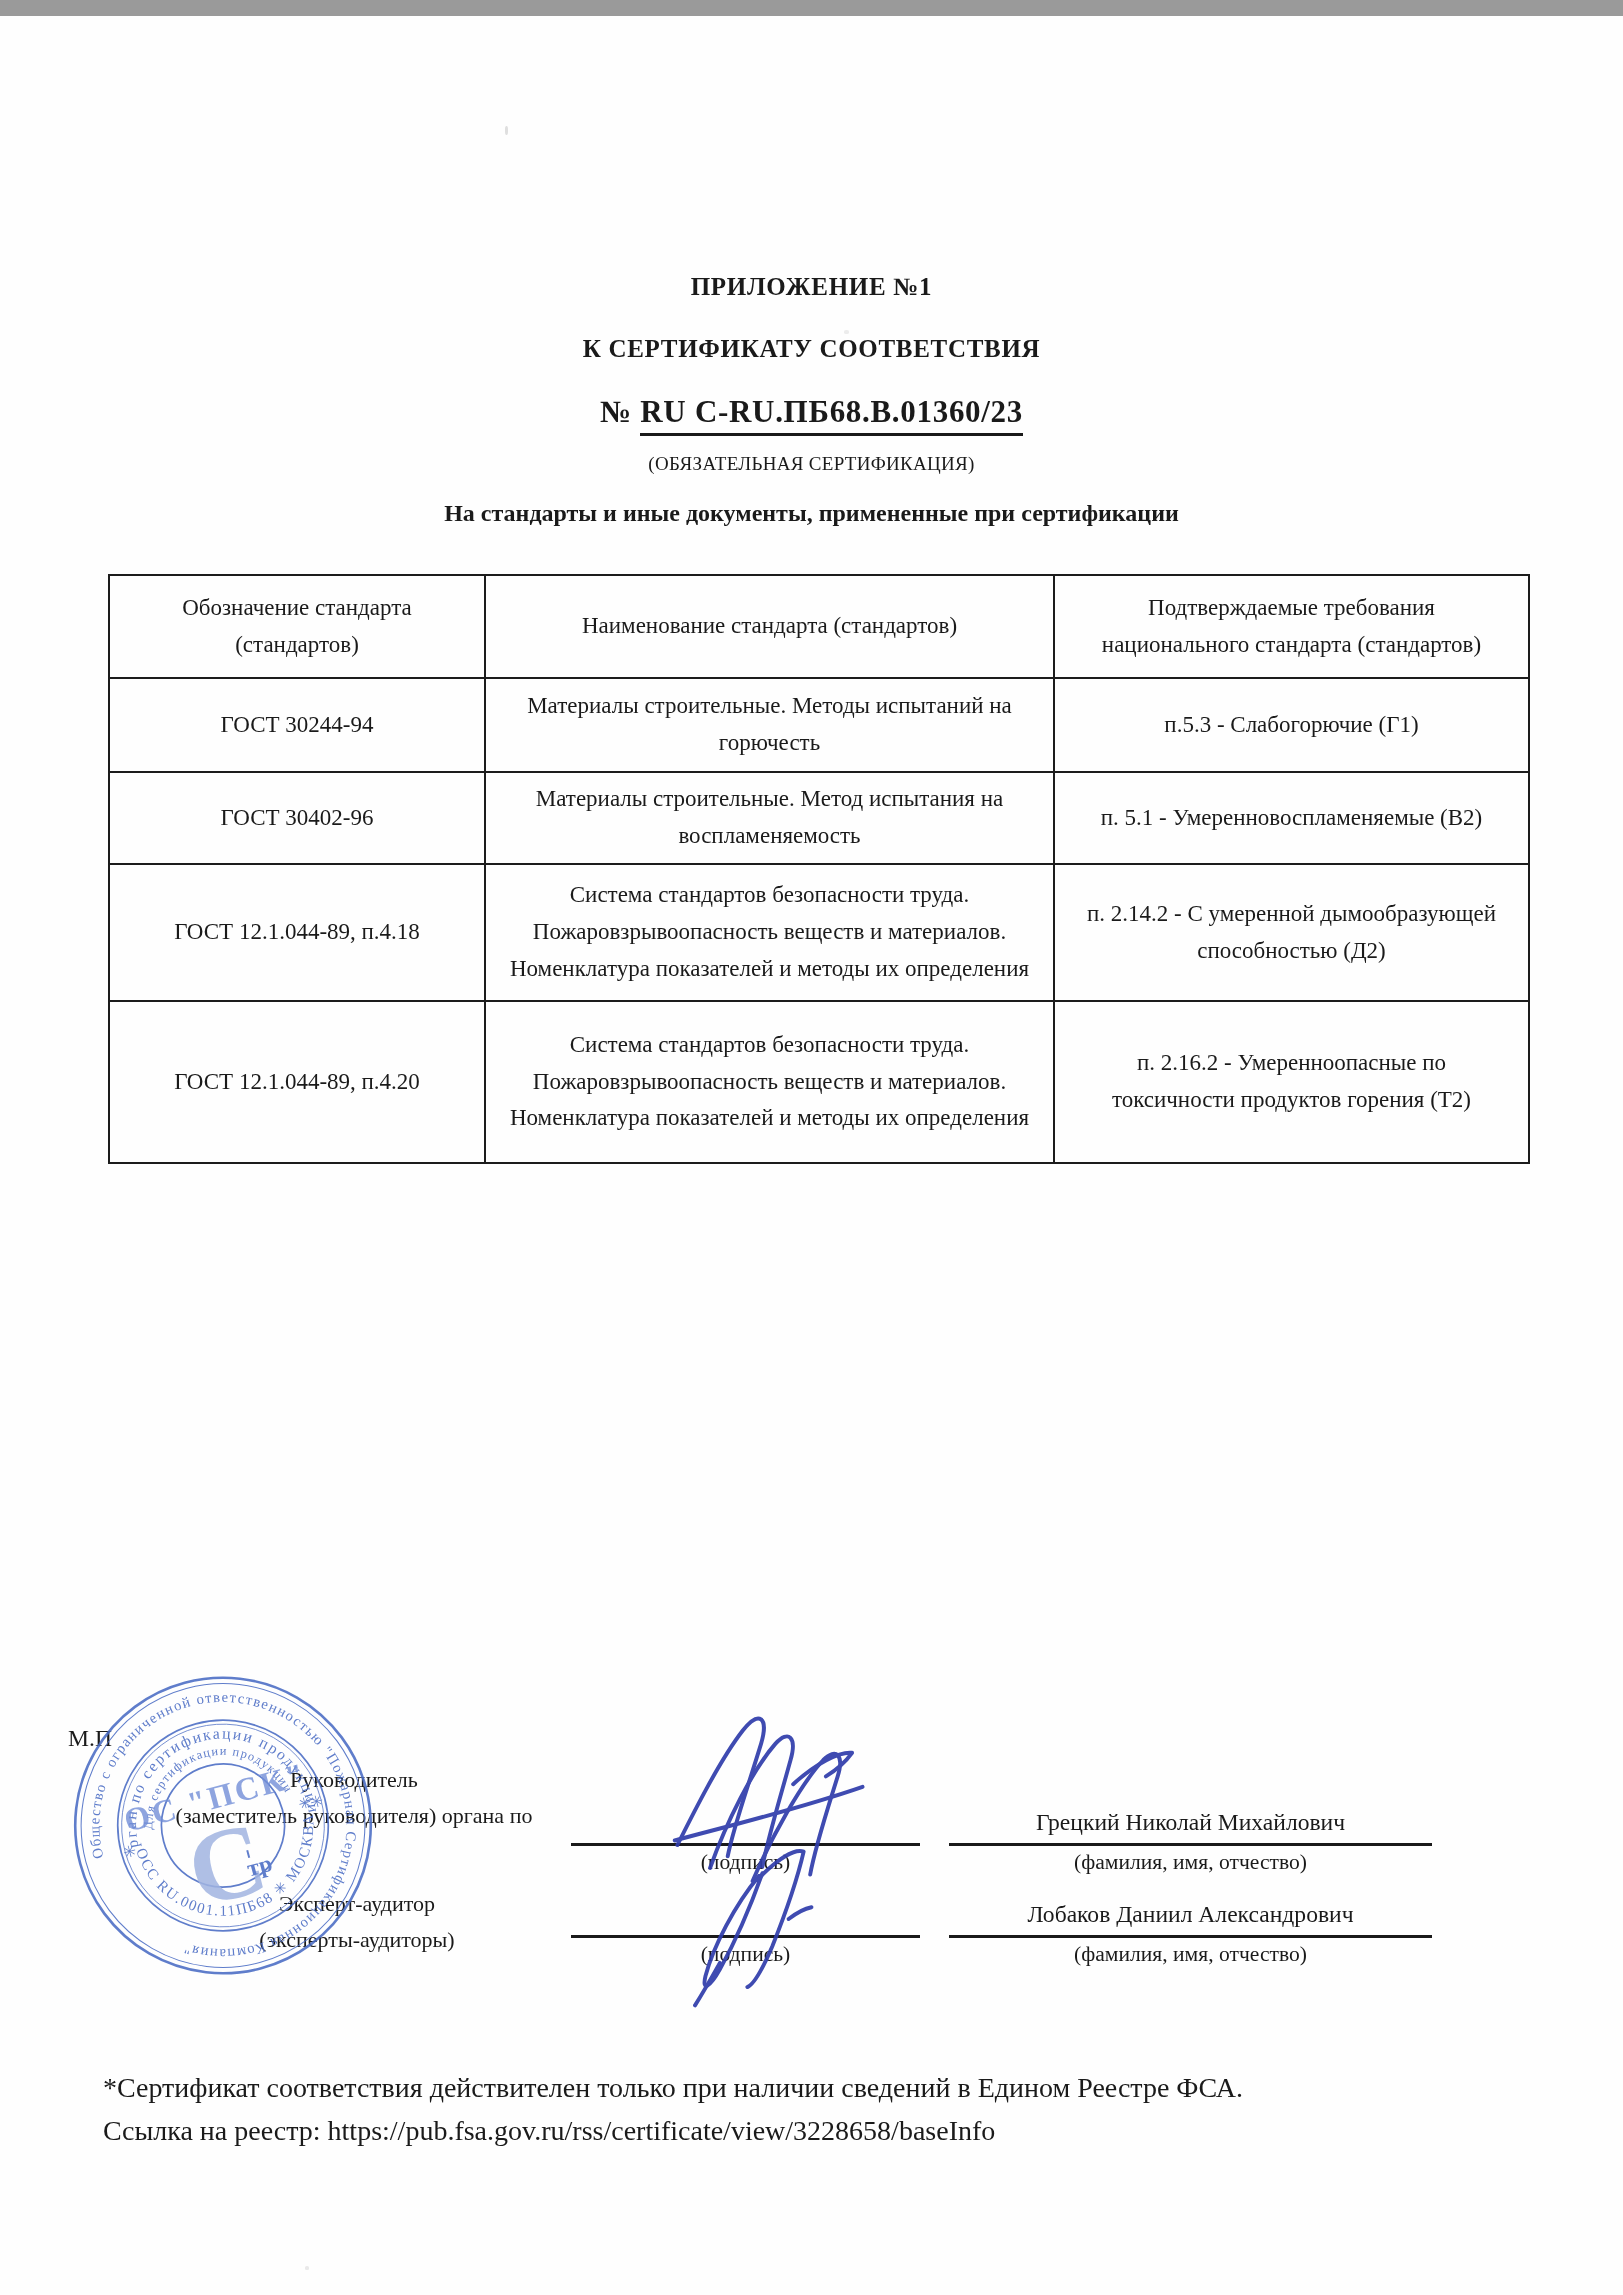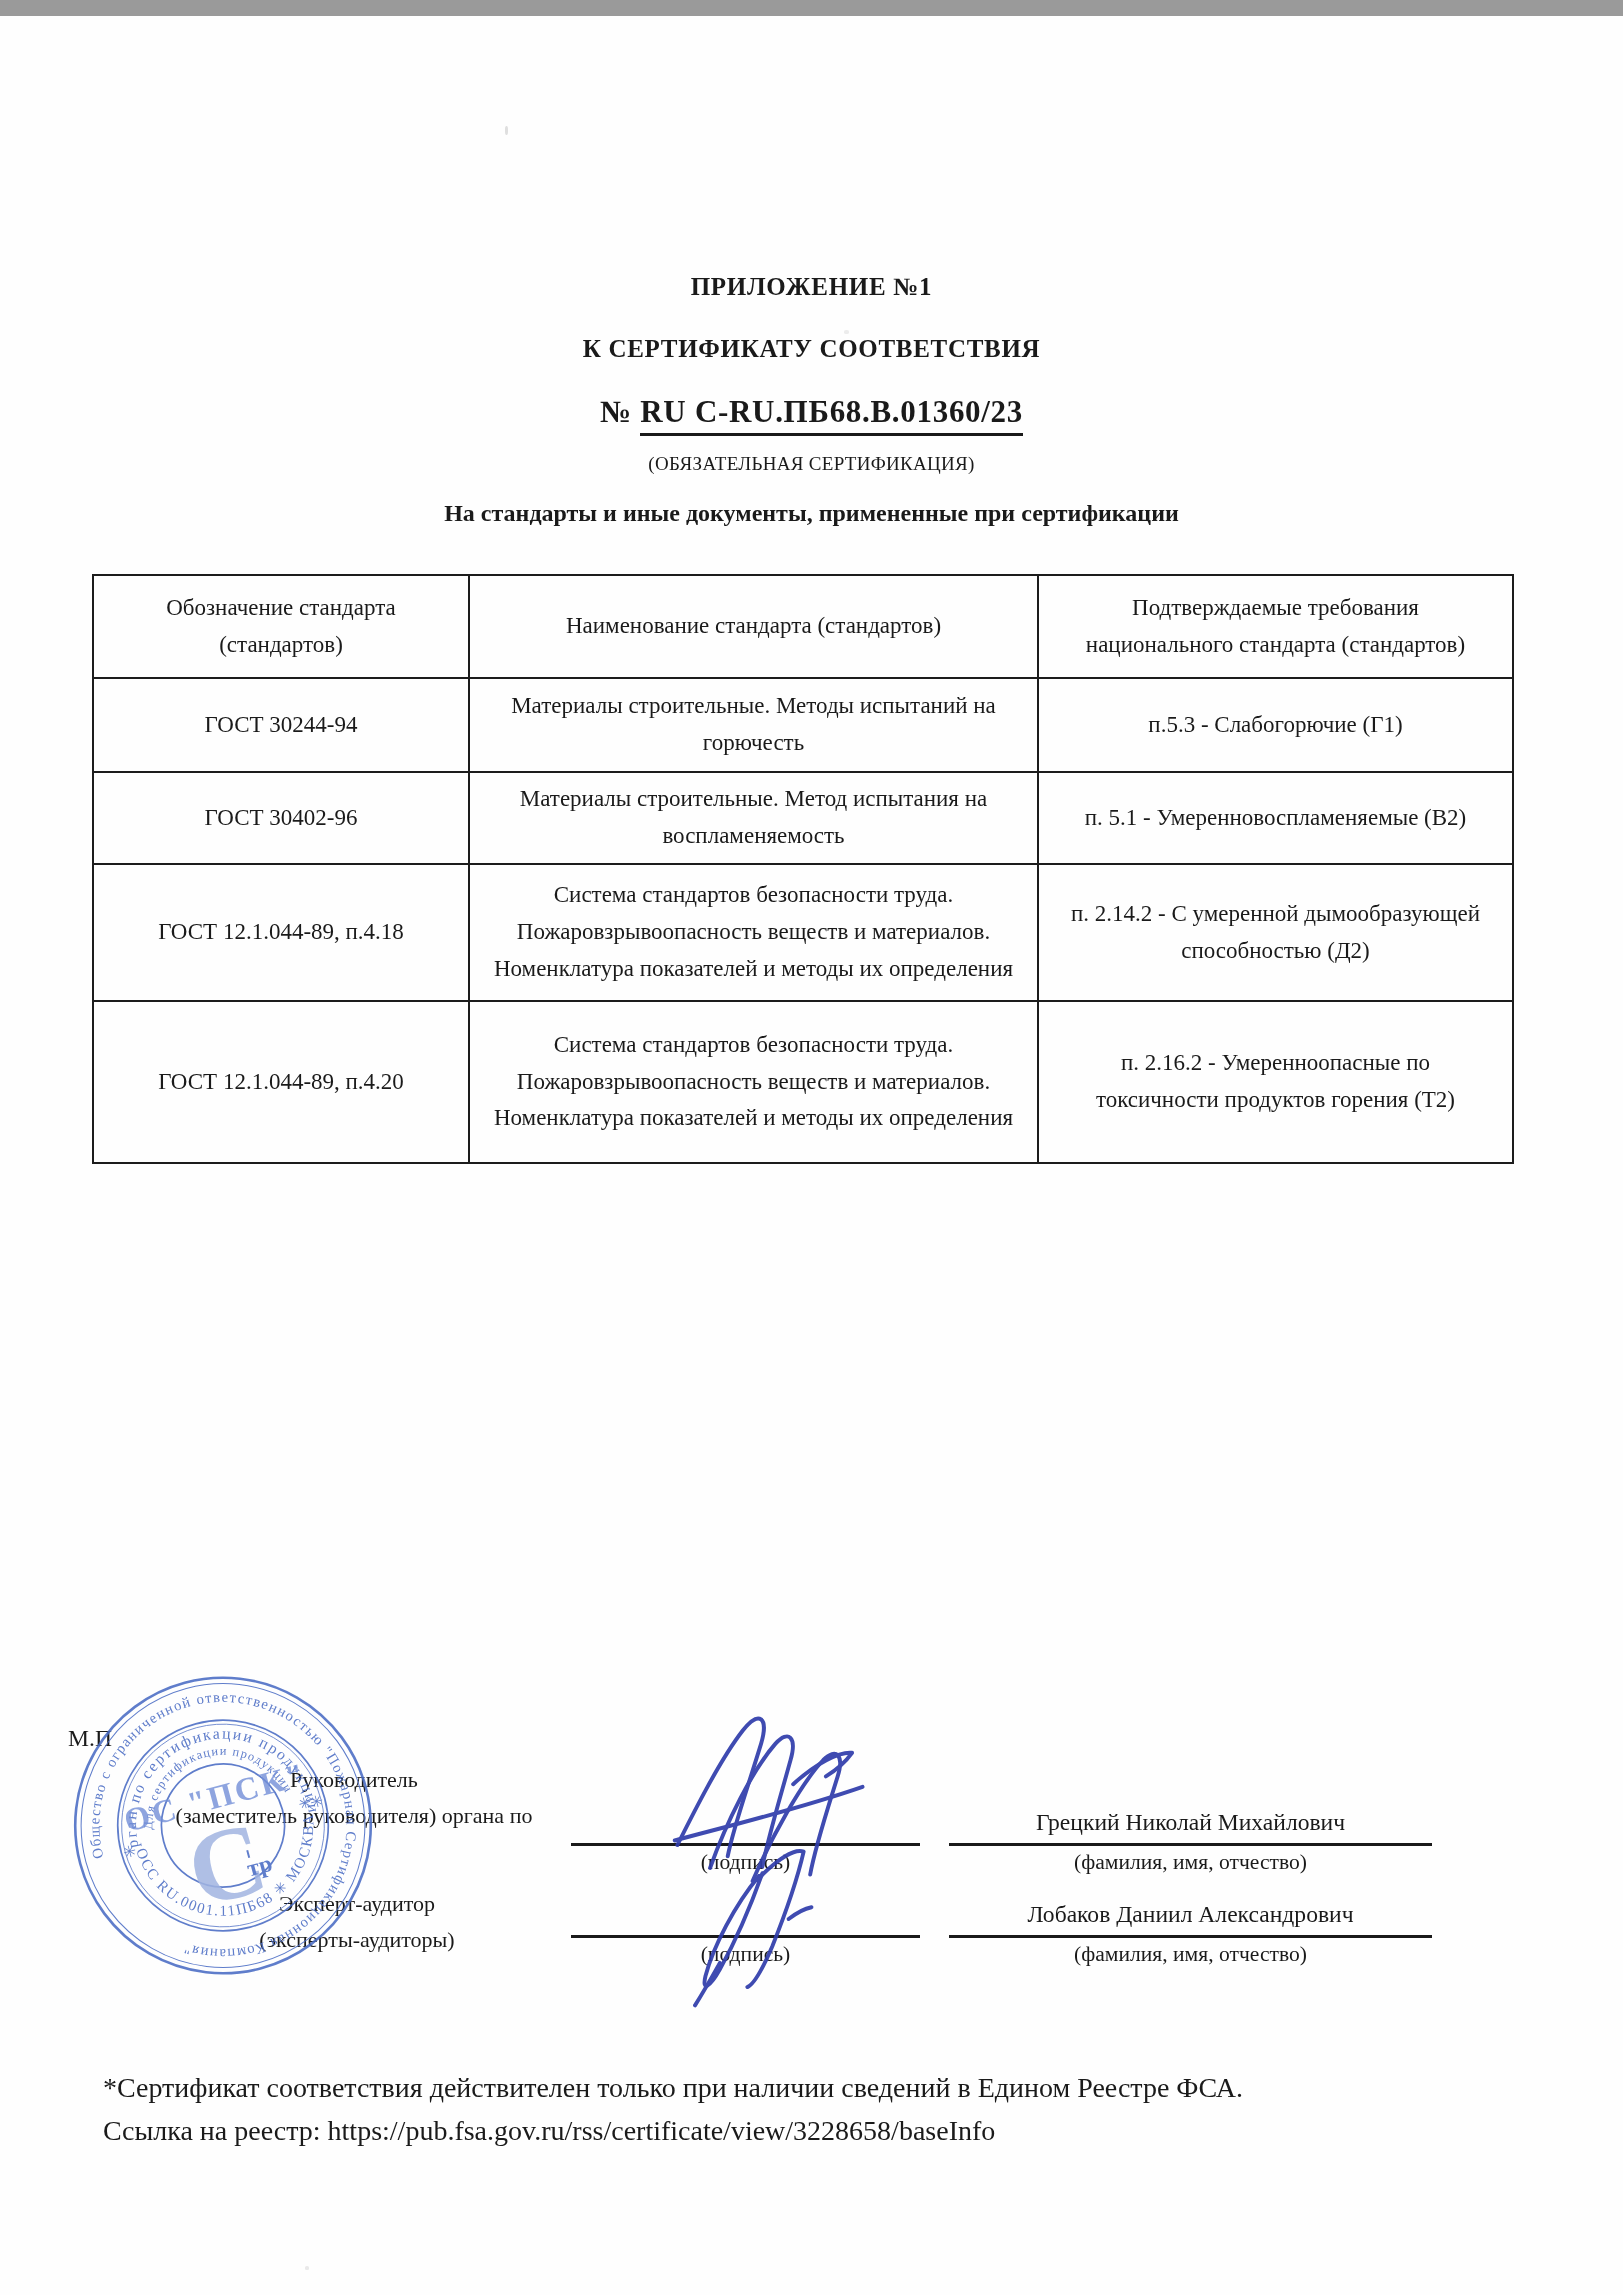--- a/index.html
+++ b/index.html
@@ -9,21 +9,21 @@
     overflow:hidden;margin:16px auto;
   }
   .hline{position:absolute;left:0;width:1623px;text-align:center;font-weight:bold;}
   .t1{top:257px;font-size:25px;letter-spacing:0.7px;}
   .t2{top:319px;font-size:25px;letter-spacing:0.7px;}
   .t3{top:378px;font-size:31px;letter-spacing:0.7px;}
   .t3 .u-num{border-bottom:3.3px solid #1a1a1a;padding-bottom:3.9px;}
   .t4{top:437px;font-size:19px;font-weight:normal;letter-spacing:0.3px;}
   .t5{top:484px;font-size:24px;}
   table.standards{
-    position:absolute;left:92px;top:558px;width:1421px;
+    position:absolute;left:108px;top:558px;width:1421px;
     border-collapse:collapse;table-layout:fixed;font-size:23px;
   }
   table.standards th,table.standards td{
     border:2px solid #1c1c1c;text-align:center;vertical-align:middle;
     font-weight:normal;line-height:1.6;padding:3.9px 18.3px;overflow:hidden;
   }
   col.c1{width:376px;}col.c2{width:569px;}col.c3{width:475px;}
   tr.hr{height:103px;}tr.r1{height:94px;}tr.r2{height:92px;}
   tr.r3{height:137px;}tr.r4{height:162px;}
   .abs{position:absolute;}

